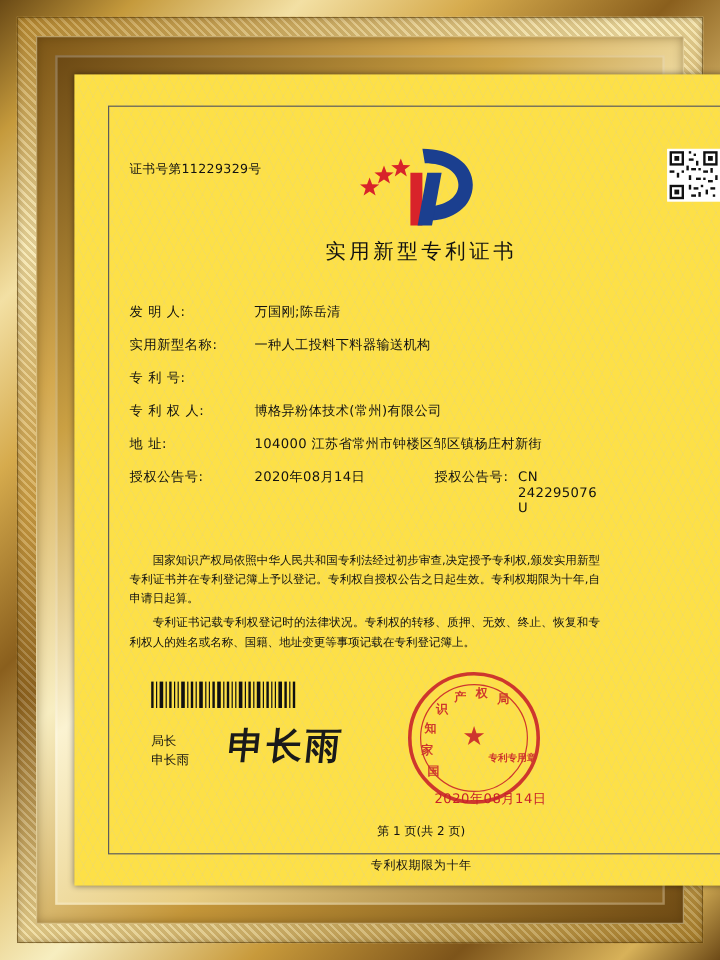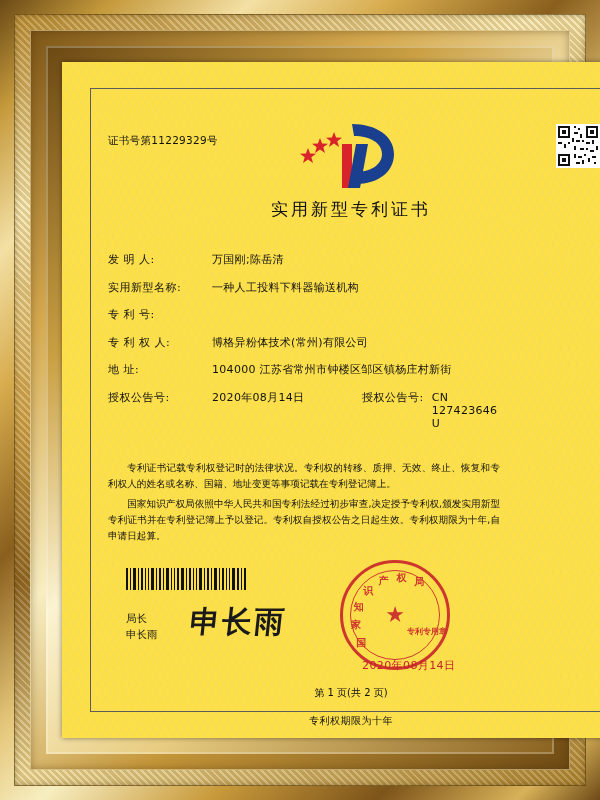--- a/index.html
+++ b/index.html
@@ -343,27 +343,27 @@
       <div class="field-value">博格异粉体技术(常州)有限公司</div>
     </div>
     <div class="field-row">
       <div class="field-label">地 址:</div>
       <div class="field-value">104000 江苏省常州市钟楼区邹区镇杨庄村新街</div>
     </div>
     <div class="field-row two-col">
       <div class="field-label">授权公告号:</div>
       <div class="field-value first">2020年08月14日</div>
       <div class="field-label second">授权公告号:</div>
-      <div class="field-value">CN 127423646 U</div>
+      <div class="field-value">CN 242295076 U</div>
     </div>
   </div>
 
   <div class="paragraphs">
+    <p>国家知识产权局依照中华人民共和国专利法经过初步审查,决定授予专利权,颁发实用新型专利证书并在专利登记簿上予以登记。专利权自授权公告之日起生效。专利权期限为十年,自申请日起算。</p>
     <p>专利证书记载专利权登记时的法律状况。专利权的转移、质押、无效、终止、恢复和专利权人的姓名或名称、国籍、地址变更等事项记载在专利登记簿上。</p>
-    <p>国家知识产权局依照中华人民共和国专利法经过初步审查,决定授予专利权,颁发实用新型专利证书并在专利登记簿上予以登记。专利权自授权公告之日起生效。专利权期限为十年,自申请日起算。</p>
   </div>
 
   <div class="barcode">
     <span style="left:0px;width:2px"></span>
       <span style="left:4px;width:1px"></span>
     <span style="left:7px;width:3px"></span>
       <span style="left:12px;width:1px"></span>
     <span style="left:15px;width:2px"></span>
       <span style="left:19px;width:1px"></span>
     <span style="left:22px;width:1px"></span>

